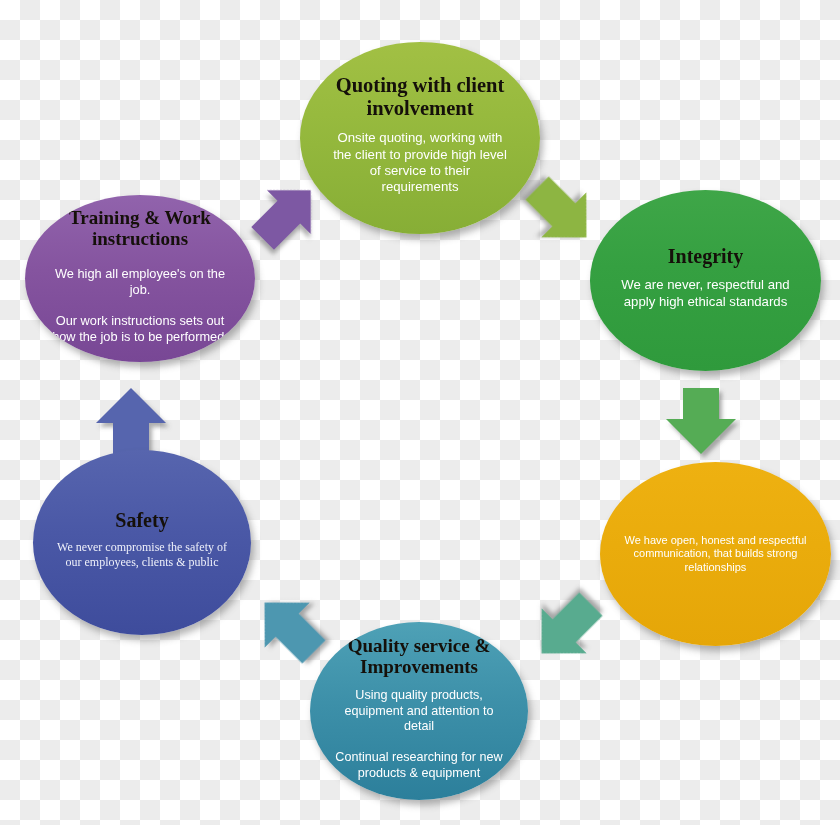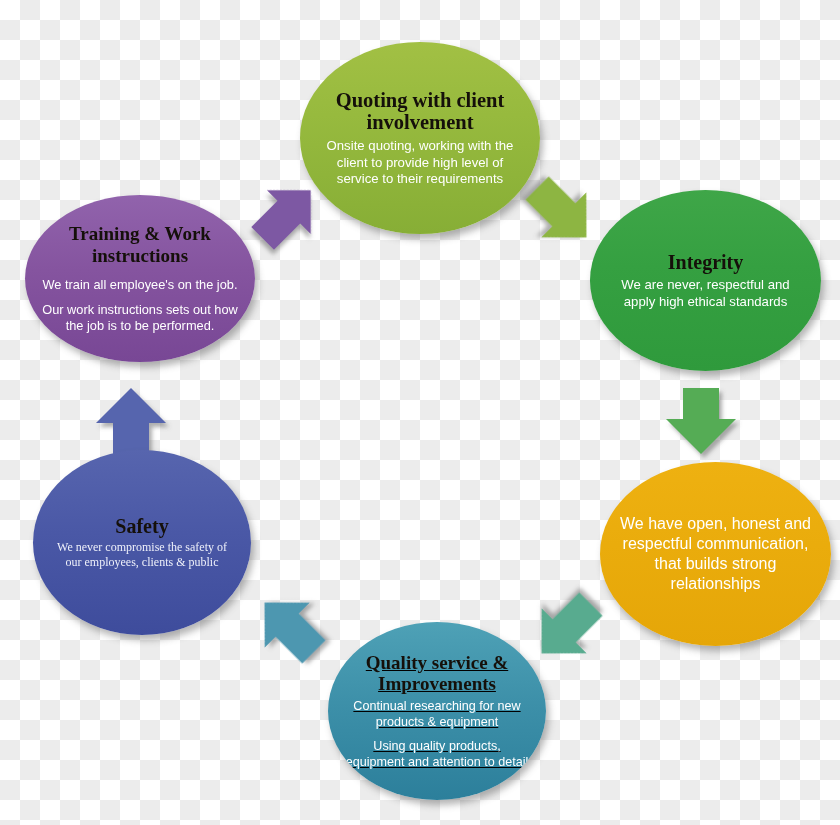--- a/index.html
+++ b/index.html
@@ -33,21 +33,21 @@
     font-family:"Liberation Serif", serif;
     font-weight:bold;
     color:#15100a;
     line-height:1.12;
     margin:0 0 4px 0;
   }
   .ellipse .body{
     font-family:"Liberation Sans", sans-serif;
     color:#ffffff;
     line-height:1.24;
-    margin:0;
+    margin:6px;
     text-align:center;
   }
   .ellipse .body + .body{margin-top:9px;}
 
   
   #e-quoting{
     left:300px;top:42px;width:240px;height:192px;
     background:linear-gradient(180deg,#a2c044 0%,#97ba3e 38%,#87ae36 100%);
     padding:0 26px;
   }
@@ -61,27 +61,26 @@
   }
   #e-integrity .title{font-size:20px;}
   #e-integrity .body{font-size:13.2px;}
 
   #e-communications{
     left:600px;top:462px;width:231px;height:184px;
     background:linear-gradient(180deg,#eeb111 0%,#eaac0c 45%,#e5a608 100%);
     padding:0 18px;
   }
   #e-communications .title{font-size:20px;margin-bottom:5px;}
-  #e-communications .body{font-size:16px;}
+  #e-communications .body{font-size:11px;}
 
   #e-quality{
-    left:328px;top:622px;width:218px;height:178px;
+    left:310px;top:622px;width:218px;height:178px;
     background:linear-gradient(180deg,#4ea1b6 0%,#3d90a9 45%,#2c7f9b 100%);
     padding:0 16px;
-    text-decoration:underline;
   }
   #e-quality .title{font-size:19px;margin-bottom:5px;}
   #e-quality .body{font-size:12.6px;}
 
   #e-safety{
     left:33px;top:450px;width:218px;height:185px;
     background:linear-gradient(180deg,#5765ae 0%,#4a58a6 45%,#3e4c9c 100%);
     padding:0 16px;
   }
   #e-safety .title{font-size:20px;margin-bottom:2px;}
@@ -194,28 +193,28 @@
     <div class="title">Integrity</div>
     <p class="body">We are never, respectful and apply high ethical standards</p>
   </div>
 
   <div class="ellipse" id="e-communications">
     <p class="body">We have open, honest and respectful communication, that builds strong relationships</p>
   </div>
 
   <div class="ellipse" id="e-quality">
     <div class="title">Quality service &amp; Improvements</div>
+    <p class="body">Using quality products, equipment and attention to detail</p>
     <p class="body">Continual researching for new products &amp; equipment</p>
-    <p class="body">Using quality products, equipment and attention to detail</p>
   </div>
 
   <div class="ellipse" id="e-safety">
     <div class="title">Safety</div>
     <p class="body">We never compromise the safety of our employees, clients &amp; public</p>
   </div>
 
   <div class="ellipse" id="e-training">
     <div class="title">Training &amp; Work instructions</div>
-    <p class="body">We train all employee's on the job.</p>
+    <p class="body">We high all employee's on the job.</p>
     <p class="body">Our work instructions sets out how the job is to be performed.</p>
   </div>
 
 </div>
 
 </body></html>

